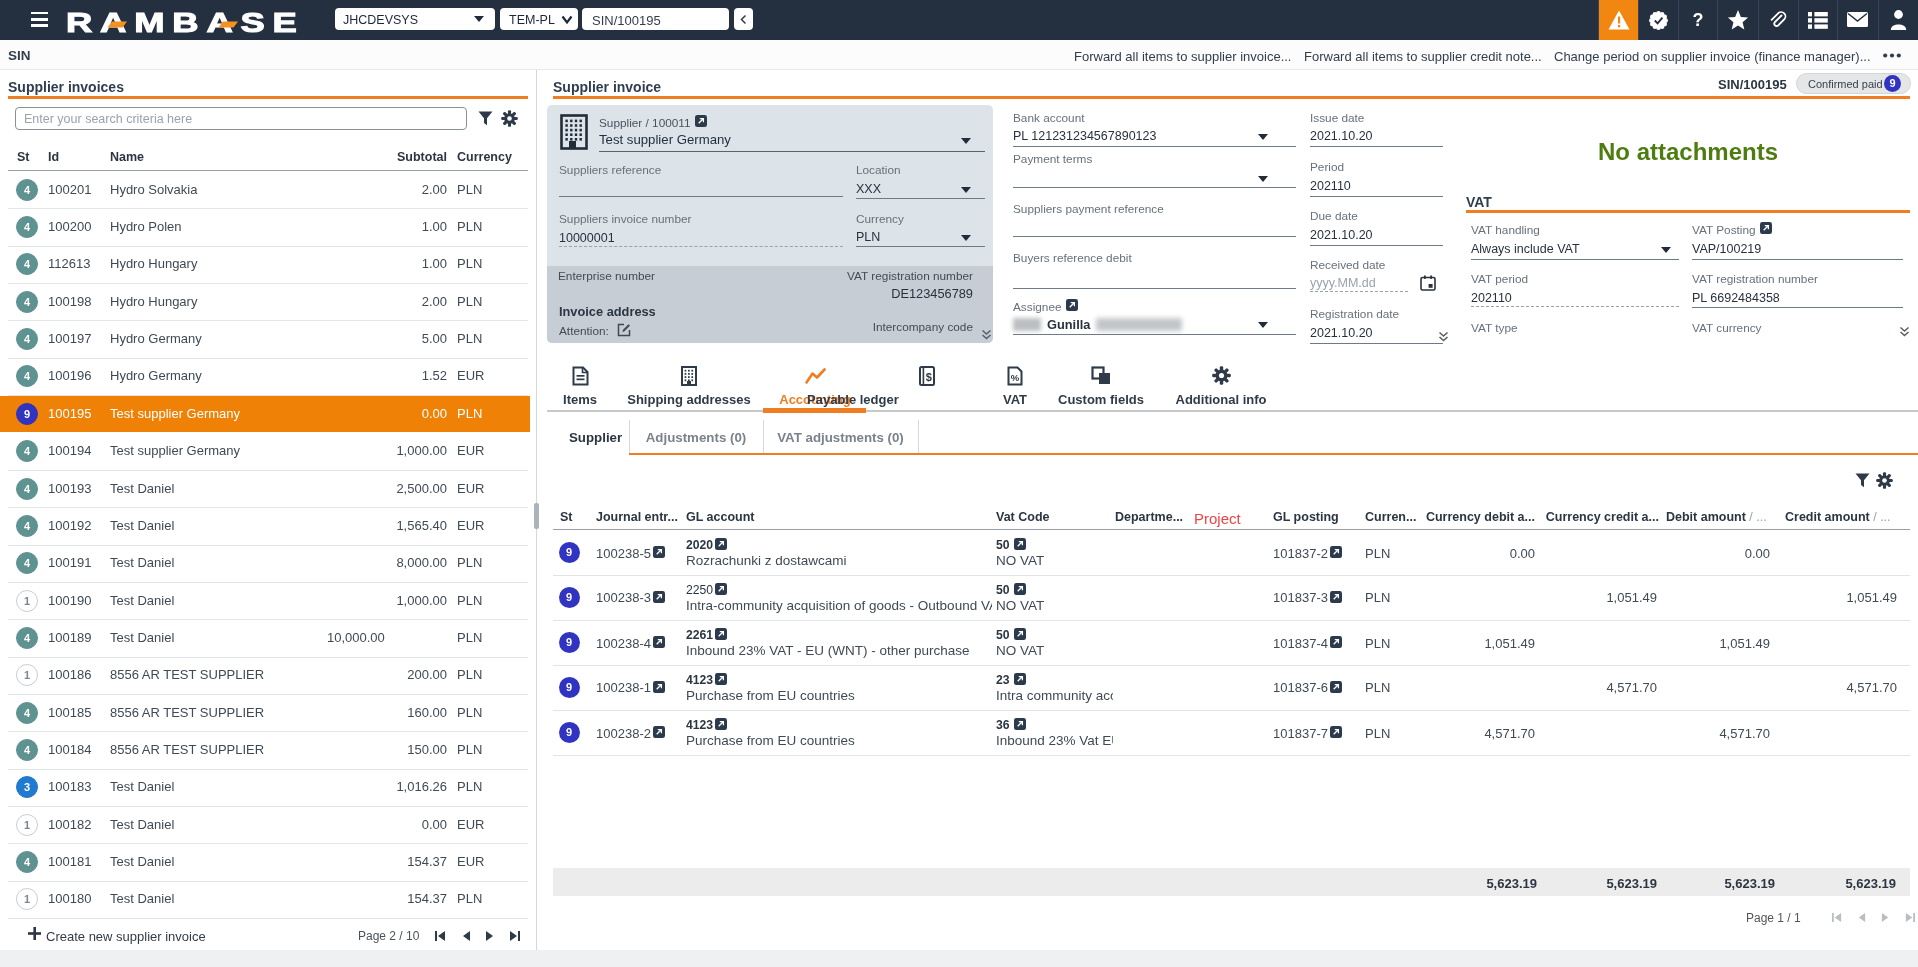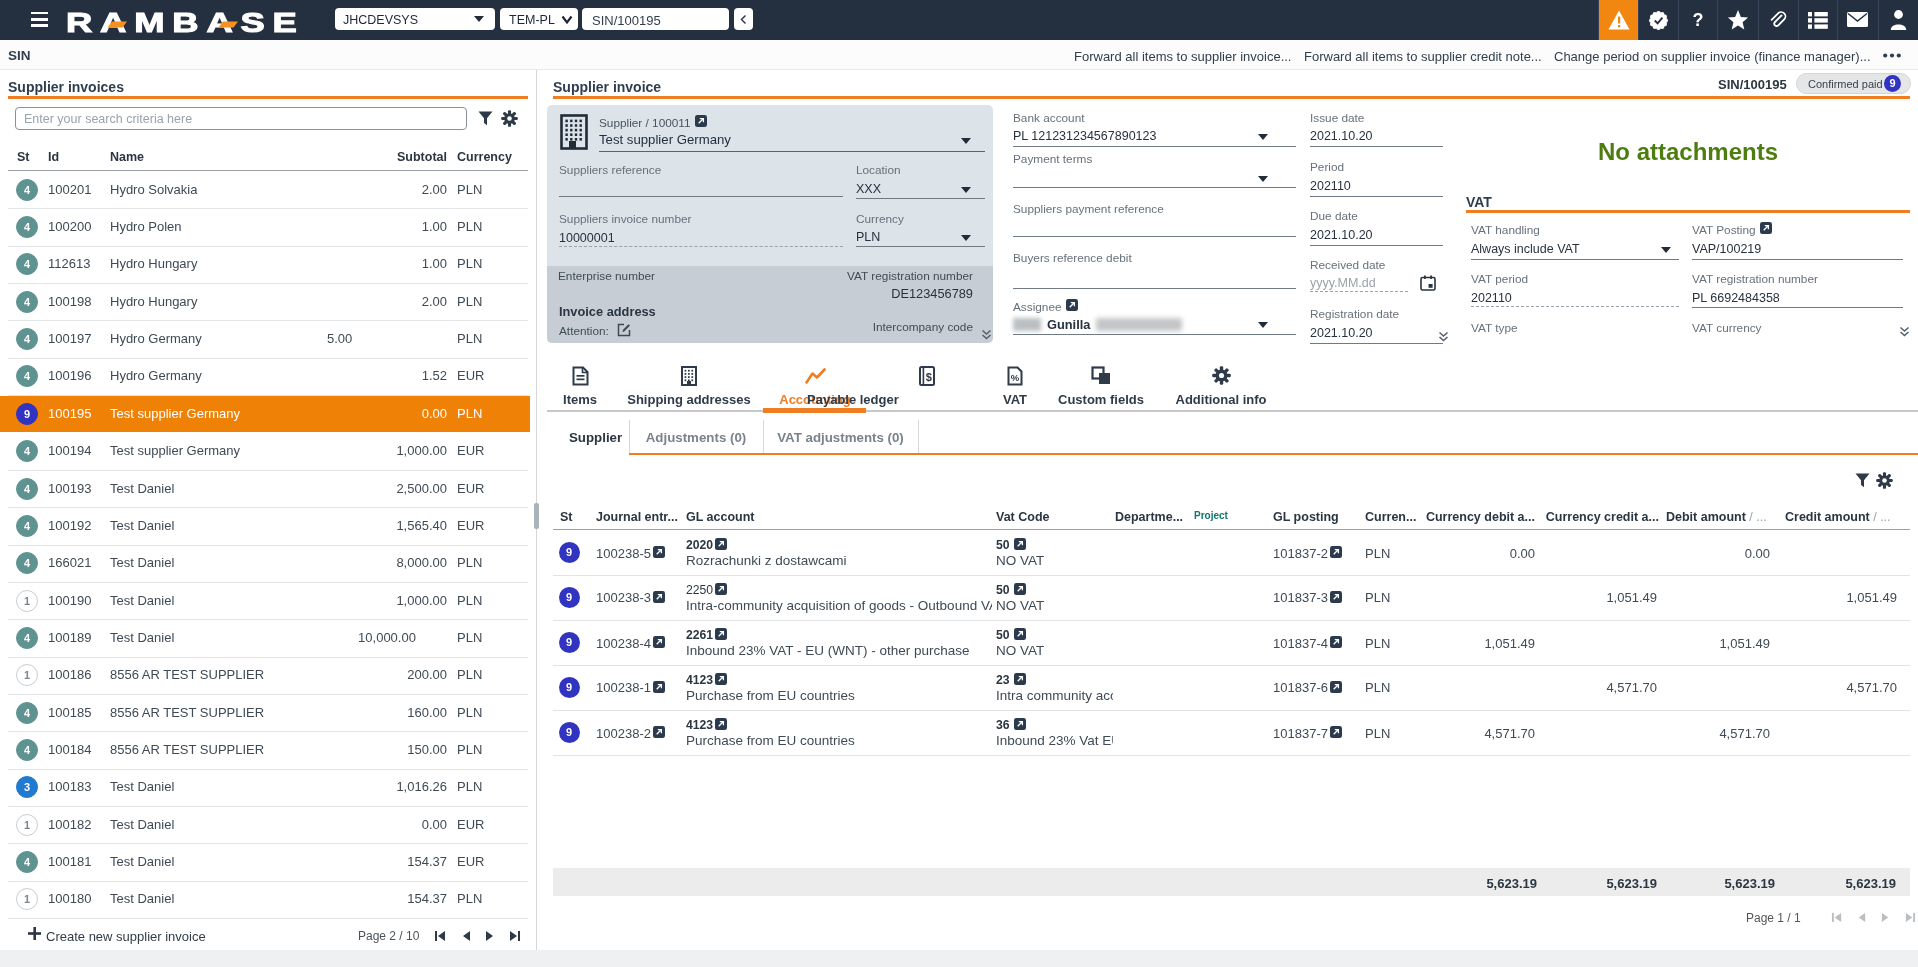--- a/index.html
+++ b/index.html
@@ -140,21 +140,21 @@
 <div class="abs" style="left:8px;top:283.1px;width:520px;height:1px;background:#e4e5e6"></div>
 <div class="abs" style="left:16px;top:290.7px;width:22px;height:22px;border-radius:50%;background:#5f9391;border:1px solid #5f9391;color:#fff;font-size:11px;font-weight:bold;text-align:center;line-height:21px">4</div>
 <div class="abs" style="left:48px;top:293.7px;font-size:13px;color:#3f4a55">100198</div>
 <div class="abs" style="left:110px;top:293.7px;font-size:13px;color:#3f4a55">Hydro Hungary</div>
 <div class="abs" style="left:327px;top:293.7px;width:120px;text-align:right;font-size:13px;color:#3f4a55">2.00</div>
 <div class="abs" style="left:457px;top:293.7px;font-size:13px;color:#3f4a55">PLN</div>
 <div class="abs" style="left:8px;top:320.4px;width:520px;height:1px;background:#e4e5e6"></div>
 <div class="abs" style="left:16px;top:328.1px;width:22px;height:22px;border-radius:50%;background:#5f9391;border:1px solid #5f9391;color:#fff;font-size:11px;font-weight:bold;text-align:center;line-height:21px">4</div>
 <div class="abs" style="left:48px;top:331.1px;font-size:13px;color:#3f4a55">100197</div>
 <div class="abs" style="left:110px;top:331.1px;font-size:13px;color:#3f4a55">Hydro Germany</div>
-<div class="abs" style="left:327px;top:331.1px;width:120px;font-size:13px;color:#3f4a55">5.00</div>
+<div class="abs" style="left:327px;top:331.1px;width:120px;text-align:right;font-size:13px;color:#3f4a55">5.00</div>
 <div class="abs" style="left:457px;top:331.1px;font-size:13px;color:#3f4a55">PLN</div>
 <div class="abs" style="left:8px;top:357.8px;width:520px;height:1px;background:#e4e5e6"></div>
 <div class="abs" style="left:16px;top:365.4px;width:22px;height:22px;border-radius:50%;background:#5f9391;border:1px solid #5f9391;color:#fff;font-size:11px;font-weight:bold;text-align:center;line-height:21px">4</div>
 <div class="abs" style="left:48px;top:368.4px;font-size:13px;color:#3f4a55">100196</div>
 <div class="abs" style="left:110px;top:368.4px;font-size:13px;color:#3f4a55">Hydro Germany</div>
 <div class="abs" style="left:327px;top:368.4px;width:120px;text-align:right;font-size:13px;color:#3f4a55">1.52</div>
 <div class="abs" style="left:457px;top:368.4px;font-size:13px;color:#3f4a55">EUR</div>
 <div class="abs" style="left:8px;top:395.1px;width:520px;height:1px;background:#e4e5e6"></div>
 <div class="abs" style="left:0px;top:396.1px;width:530px;height:36.4px;background:#ef8206"></div>
 <div class="abs" style="left:16px;top:402.8px;width:22px;height:22px;border-radius:50%;background:#3133c1;border:1px solid #3133c1;color:#fff;font-size:11px;font-weight:bold;text-align:center;line-height:21px">9</div>
@@ -174,35 +174,35 @@
 <div class="abs" style="left:327px;top:480.5px;width:120px;text-align:right;font-size:13px;color:#3f4a55">2,500.00</div>
 <div class="abs" style="left:457px;top:480.5px;font-size:13px;color:#3f4a55">EUR</div>
 <div class="abs" style="left:8px;top:507.2px;width:520px;height:1px;background:#e4e5e6"></div>
 <div class="abs" style="left:16px;top:514.8px;width:22px;height:22px;border-radius:50%;background:#5f9391;border:1px solid #5f9391;color:#fff;font-size:11px;font-weight:bold;text-align:center;line-height:21px">4</div>
 <div class="abs" style="left:48px;top:517.8px;font-size:13px;color:#3f4a55">100192</div>
 <div class="abs" style="left:110px;top:517.8px;font-size:13px;color:#3f4a55">Test Daniel</div>
 <div class="abs" style="left:327px;top:517.8px;width:120px;text-align:right;font-size:13px;color:#3f4a55">1,565.40</div>
 <div class="abs" style="left:457px;top:517.8px;font-size:13px;color:#3f4a55">EUR</div>
 <div class="abs" style="left:8px;top:544.5px;width:520px;height:1px;background:#e4e5e6"></div>
 <div class="abs" style="left:16px;top:552.2px;width:22px;height:22px;border-radius:50%;background:#5f9391;border:1px solid #5f9391;color:#fff;font-size:11px;font-weight:bold;text-align:center;line-height:21px">4</div>
-<div class="abs" style="left:48px;top:555.2px;font-size:13px;color:#3f4a55">166021</div>
+<div class="abs" style="left:48px;top:555.2px;font-size:13px;color:#3f4a55">100191</div>
 <div class="abs" style="left:110px;top:555.2px;font-size:13px;color:#3f4a55">Test Daniel</div>
 <div class="abs" style="left:327px;top:555.2px;width:120px;text-align:right;font-size:13px;color:#3f4a55">8,000.00</div>
 <div class="abs" style="left:457px;top:555.2px;font-size:13px;color:#3f4a55">PLN</div>
 <div class="abs" style="left:8px;top:581.9px;width:520px;height:1px;background:#e4e5e6"></div>
 <div class="abs" style="left:16px;top:589.5px;width:22px;height:22px;border-radius:50%;background:#fff;border:1px solid #c9ced3;color:#7d868f;font-size:11px;font-weight:bold;text-align:center;line-height:21px">1</div>
 <div class="abs" style="left:48px;top:592.5px;font-size:13px;color:#3f4a55">100190</div>
 <div class="abs" style="left:110px;top:592.5px;font-size:13px;color:#3f4a55">Test Daniel</div>
 <div class="abs" style="left:327px;top:592.5px;width:120px;text-align:right;font-size:13px;color:#3f4a55">1,000.00</div>
 <div class="abs" style="left:457px;top:592.5px;font-size:13px;color:#3f4a55">PLN</div>
 <div class="abs" style="left:8px;top:619.2px;width:520px;height:1px;background:#e4e5e6"></div>
 <div class="abs" style="left:16px;top:626.9px;width:22px;height:22px;border-radius:50%;background:#5f9391;border:1px solid #5f9391;color:#fff;font-size:11px;font-weight:bold;text-align:center;line-height:21px">4</div>
 <div class="abs" style="left:48px;top:629.9px;font-size:13px;color:#3f4a55">100189</div>
 <div class="abs" style="left:110px;top:629.9px;font-size:13px;color:#3f4a55">Test Daniel</div>
-<div class="abs" style="left:327px;top:629.9px;width:120px;text-align:center;font-size:13px;color:#3f4a55">10,000.00</div>
+<div class="abs" style="left:327px;top:629.9px;width:120px;text-align:left;font-size:13px;color:#3f4a55">10,000.00</div>
 <div class="abs" style="left:457px;top:629.9px;font-size:13px;color:#3f4a55">PLN</div>
 <div class="abs" style="left:8px;top:656.6px;width:520px;height:1px;background:#e4e5e6"></div>
 <div class="abs" style="left:16px;top:664.2px;width:22px;height:22px;border-radius:50%;background:#fff;border:1px solid #c9ced3;color:#7d868f;font-size:11px;font-weight:bold;text-align:center;line-height:21px">1</div>
 <div class="abs" style="left:48px;top:667.2px;font-size:13px;color:#3f4a55">100186</div>
 <div class="abs" style="left:110px;top:667.2px;font-size:13px;color:#3f4a55">8556 AR TEST SUPPLIER</div>
 <div class="abs" style="left:327px;top:667.2px;width:120px;text-align:right;font-size:13px;color:#3f4a55">200.00</div>
 <div class="abs" style="left:457px;top:667.2px;font-size:13px;color:#3f4a55">PLN</div>
 <div class="abs" style="left:8px;top:693.9px;width:520px;height:1px;background:#e4e5e6"></div>
 <div class="abs" style="left:16px;top:701.6px;width:22px;height:22px;border-radius:50%;background:#5f9391;border:1px solid #5f9391;color:#fff;font-size:11px;font-weight:bold;text-align:center;line-height:21px">4</div>
 <div class="abs" style="left:48px;top:704.6px;font-size:13px;color:#3f4a55">100185</div>
@@ -473,21 +473,21 @@
       <rect x="8.2" y="0.2" width="3.6" height="19.6" rx="1.4" transform="rotate(90 10 10)"></rect>
       <rect x="8.2" y="0.2" width="3.6" height="19.6" rx="1.4" transform="rotate(135 10 10)"></rect>
     </g>
     <circle cx="10" cy="10" r="2.7" fill="#fff"></circle>
   </svg>
 <div class="abs" style="left:560px;top:510px;font-size:12.5px;font-weight:bold;color:#2b3642;white-space:nowrap">St</div>
 <div class="abs" style="left:596px;top:510px;font-size:12.5px;font-weight:bold;color:#2b3642;white-space:nowrap">Journal entr...</div>
 <div class="abs" style="left:686px;top:510px;font-size:12.5px;font-weight:bold;color:#2b3642;white-space:nowrap">GL account</div>
 <div class="abs" style="left:996px;top:510px;font-size:12.5px;font-weight:bold;color:#2b3642;white-space:nowrap">Vat Code</div>
 <div class="abs" style="left:1115px;top:510px;font-size:12.5px;font-weight:bold;color:#2b3642;white-space:nowrap">Departme...</div>
-<div class="abs" style="left:1194px;top:510px;font-size:10px;font-weight:bold;color:#0f766e;white-space:nowrap">Project</div>
+<div class="abs" style="left:1194px;top:510px;font-size:15px;font-weight:normal;color:#ef4444;white-space:nowrap">Project</div>
 <div class="abs" style="left:1273px;top:510px;font-size:12.5px;font-weight:bold;color:#2b3642;white-space:nowrap">GL posting</div>
 <div class="abs" style="left:1365px;top:510px;font-size:12.5px;font-weight:bold;color:#2b3642;white-space:nowrap">Curren...</div>
 <div class="abs" style="right:383px;top:510px;font-size:12.5px;font-weight:bold;color:#2b3642;white-space:nowrap">Currency debit a...</div>
 <div class="abs" style="right:259px;top:510px;font-size:12.5px;font-weight:bold;color:#2b3642;white-space:nowrap">Currency credit a...</div>
 <div class="abs" style="left:1666px;top:510px;font-size:12.5px;font-weight:bold;color:#2b3642;white-space:nowrap">Debit amount <span style="color:#9aa2ab;font-weight:normal">/ ...</span></div>
 <div class="abs" style="left:1785px;top:510px;font-size:12.5px;font-weight:bold;color:#2b3642;white-space:nowrap">Credit amount <span style="color:#9aa2ab;font-weight:normal">/ ...</span></div>
 <div class="abs" style="left:553px;top:529px;width:1357px;height:1px;background:#9aa0a6"></div>
 <div class="abs" style="left:558.5px;top:542.0px;width:21px;height:21px;border-radius:50%;background:#3133c1;color:#fff;font-size:11px;font-weight:bold;text-align:center;line-height:21px">9</div>
 <div class="abs" style="left:596px;top:546px;font-size:13px;color:#3f4a55">100238-5</div>
 <svg class="abs" style="left:653px;top:545.5px" width="12" height="12" viewBox="0 0 13 13">

